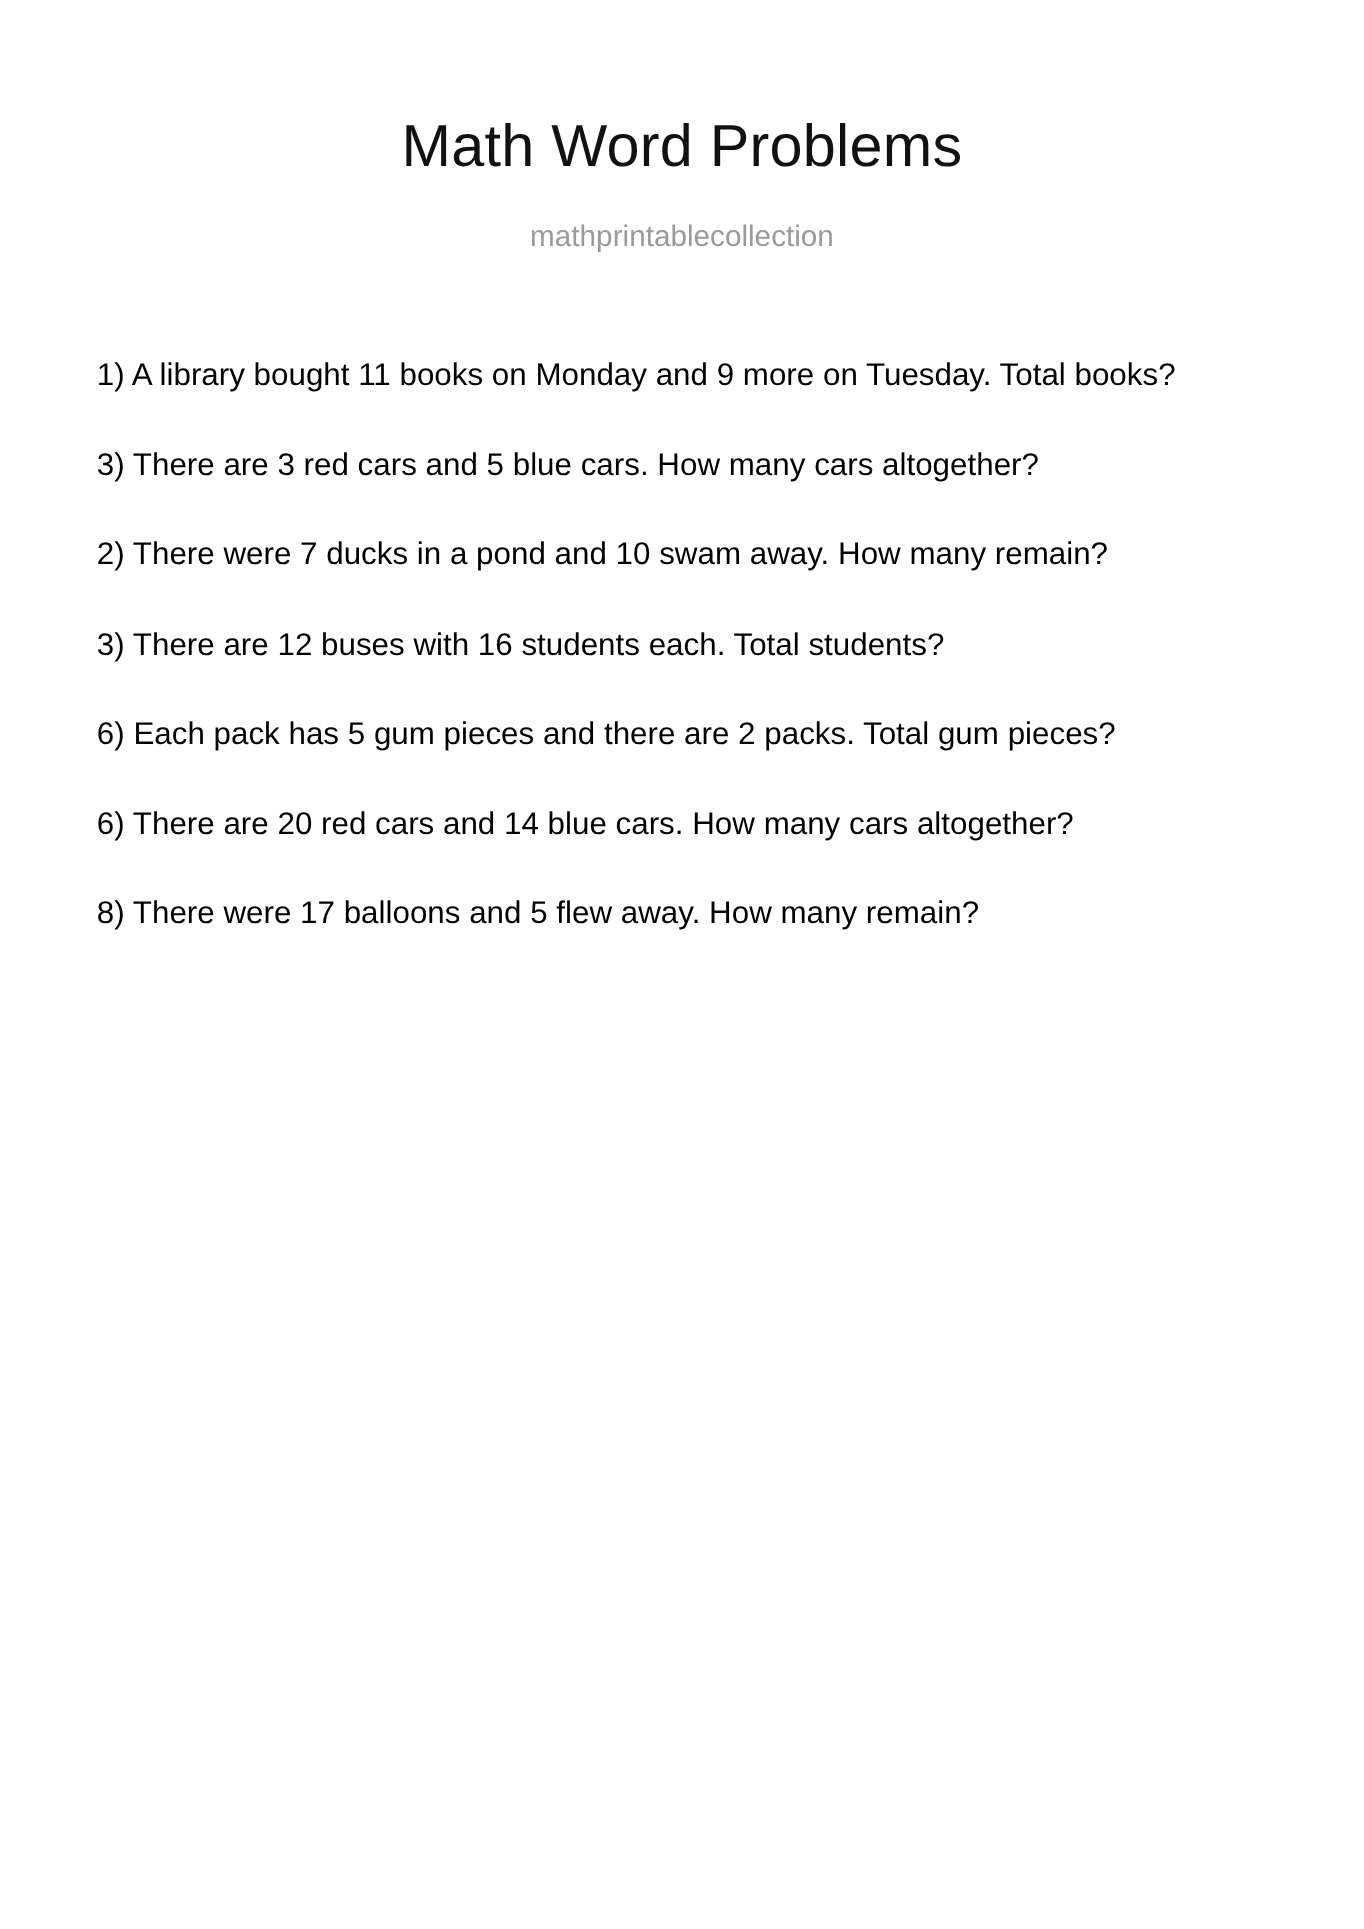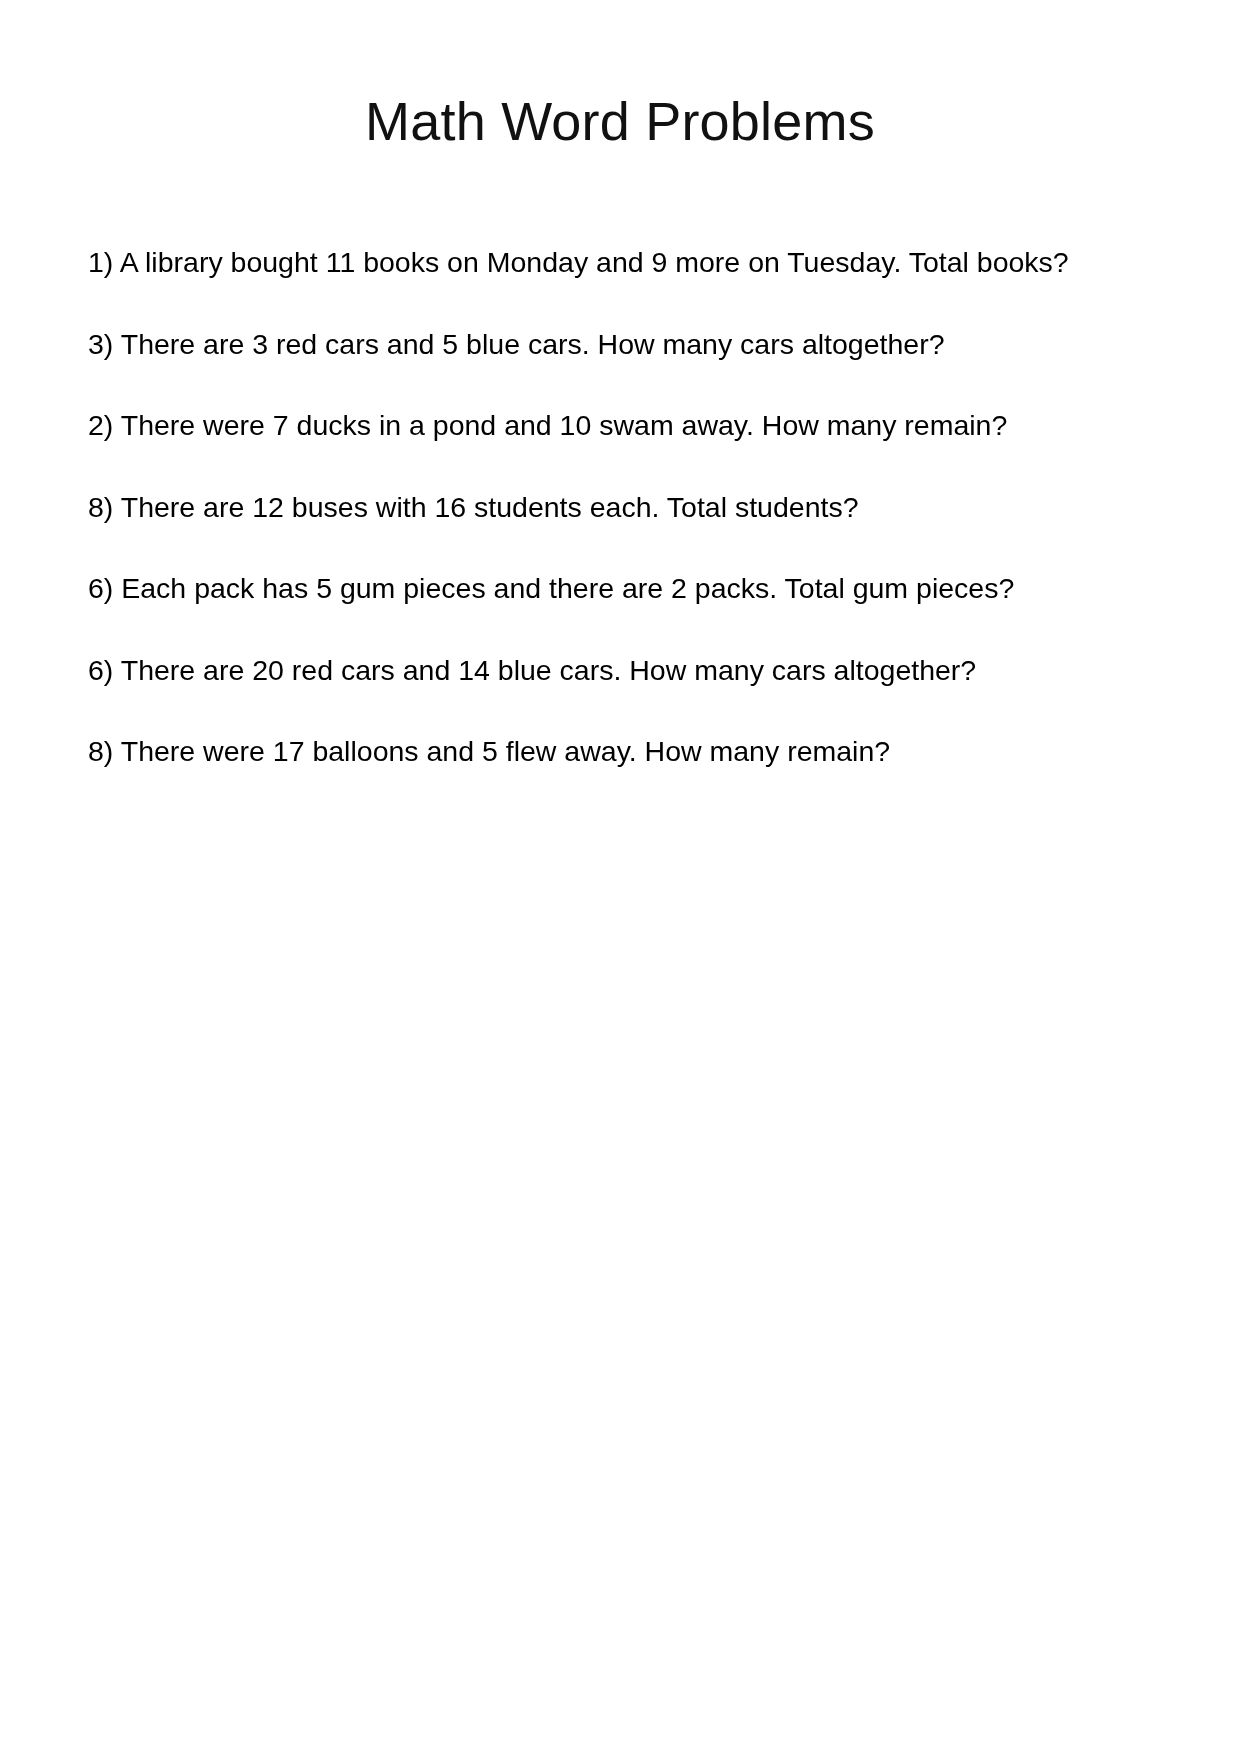--- a/index.html
+++ b/index.html
@@ -18,21 +18,21 @@
     position: relative;
     width: 1240px;
     height: 1754px;
     box-sizing: border-box;
   }
   .title {
     text-align: center;
     font-size: 54px;
     font-weight: normal;
     color: #111111;
-    margin: 4px;
+    margin: 16px;
     padding-top: 86px;
     letter-spacing: 0.2px;
   }
   .subtitle {
     text-align: center;
     font-size: 27px;
     color: #9a9a9a;
     margin: 0;
     padding-top: 20px;
     font-weight: normal;
@@ -52,24 +52,25 @@
   .problem:last-child {
     margin-bottom: 0;
   }
 </style>
 </head>
 <body>
 
 <div class="page">
 
   <h1 class="title">Math Word Problems</h1>
+  <div class="subtitle">mathprintablecollection</div>
 
   <div class="problems">
     <div class="problem">1) A library bought 11 books on Monday and 9 more on Tuesday. Total books?</div>
     <div class="problem">3) There are 3 red cars and 5 blue cars. How many cars altogether?</div>
     <div class="problem">2) There were 7 ducks in a pond and 10 swam away. How many remain?</div>
-    <div class="problem">8) There are 12 buses with 16 students each. Total students?</div>
+    <div class="problem">3) There are 12 buses with 16 students each. Total students?</div>
     <div class="problem">6) Each pack has 5 gum pieces and there are 2 packs. Total gum pieces?</div>
     <div class="problem">6) There are 20 red cars and 14 blue cars. How many cars altogether?</div>
     <div class="problem">8) There were 17 balloons and 5 flew away. How many remain?</div>
   </div>
 
 </div>
 
 </body></html>

